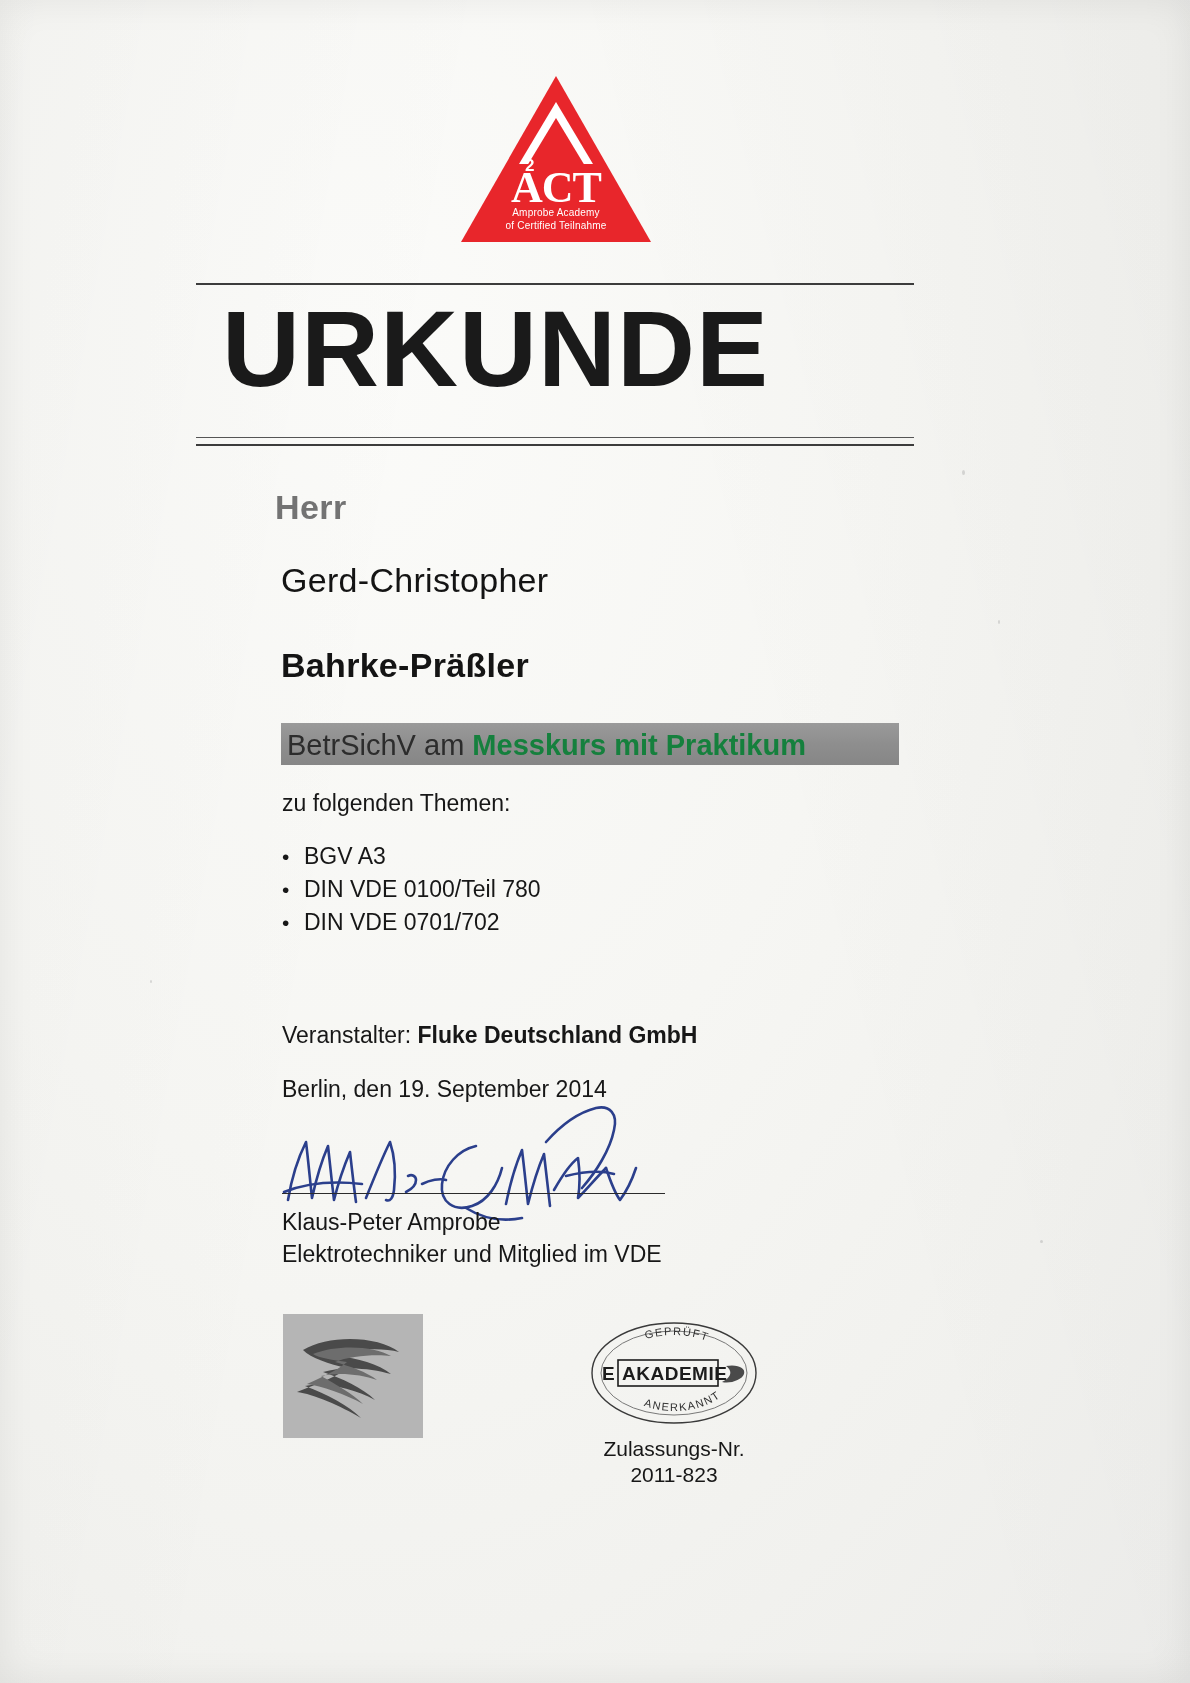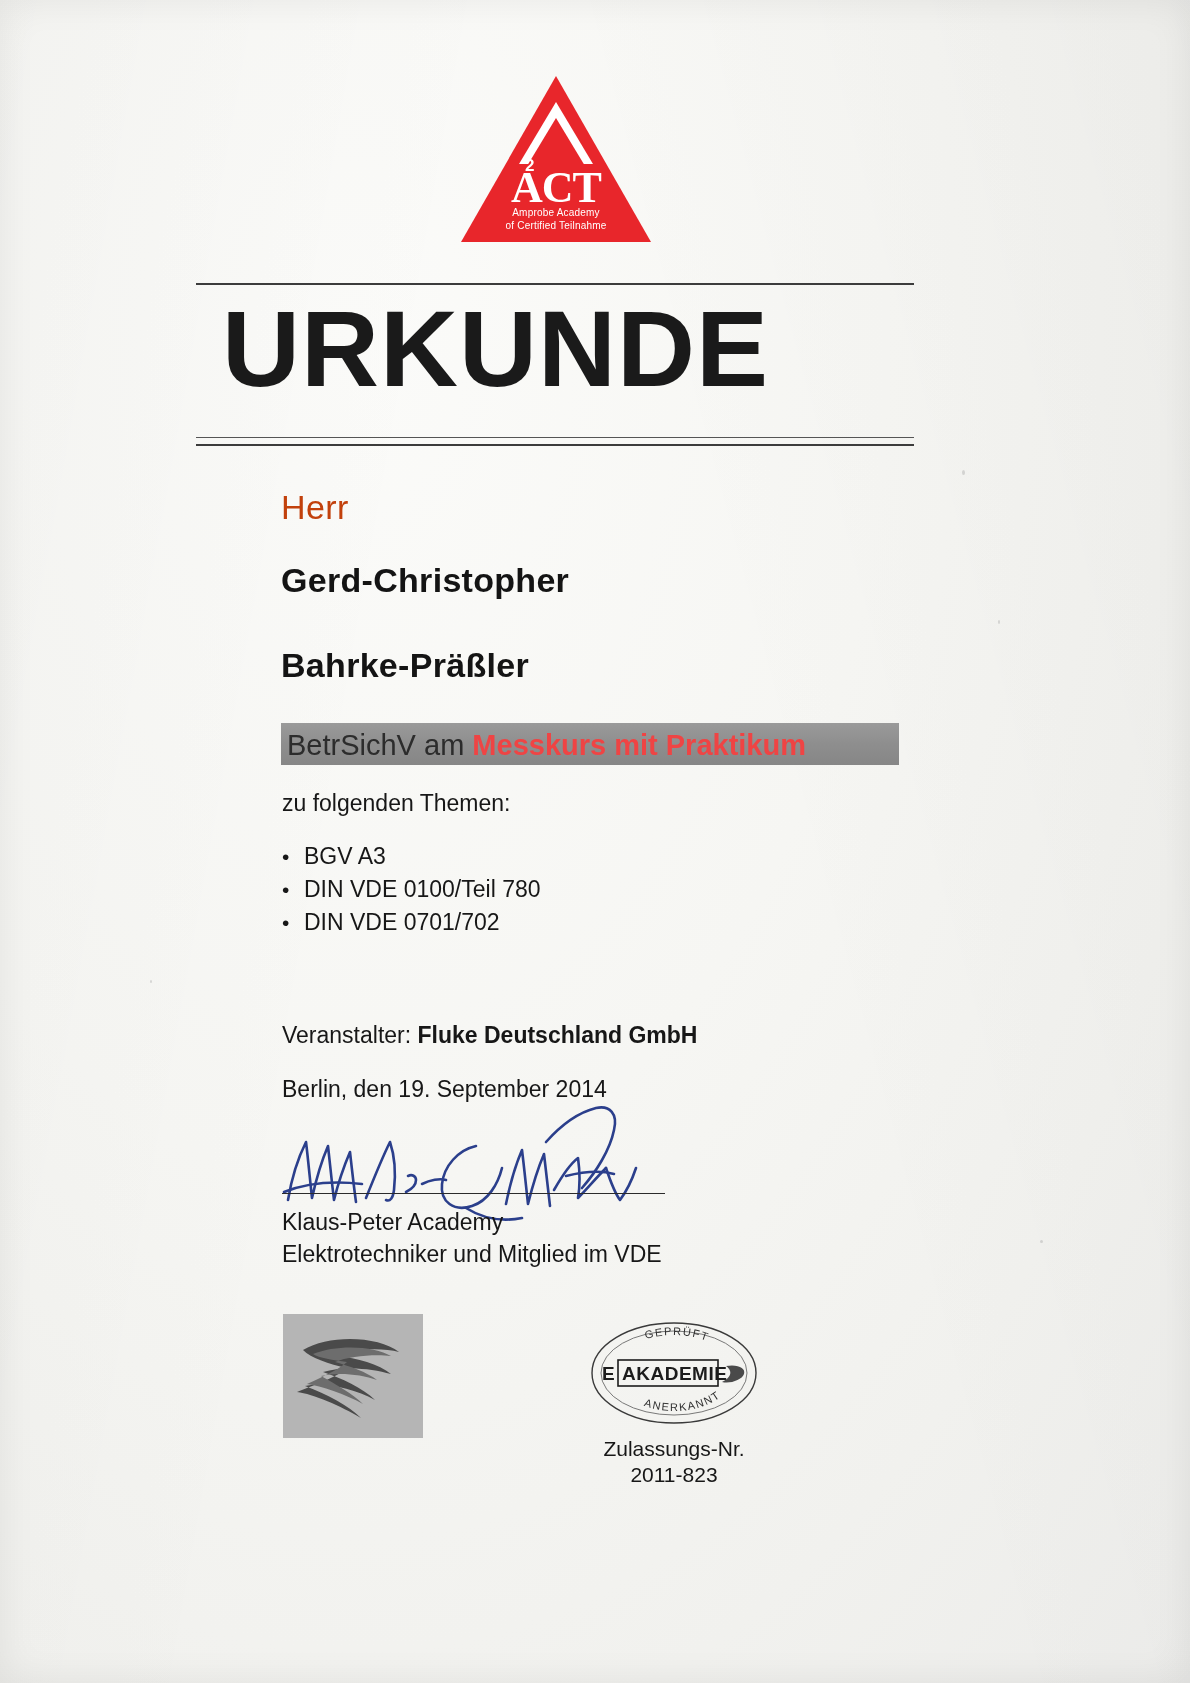--- a/index.html
+++ b/index.html
@@ -156,33 +156,33 @@
     font-weight: bold;
     letter-spacing: 1px;
     color: #1a1a1a;
     line-height: 1.1;
     white-space: nowrap;
   }
 
   
   .salutation {
     position: absolute;
-    left: 281px;
+    left: 275px;
     top: 488px;
     font-size: 34px;
-    font-weight: normal;
-    color: #c2410c;
+    font-weight: bold;
+    color: #737373;
     letter-spacing: 0.4px;
   }
   .name-1 {
     position: absolute;
     left: 281px;
     top: 561px;
     font-size: 34px;
-    font-weight: bold;
+    font-weight: normal;
     color: #141414;
     letter-spacing: 0.3px;
   }
   .name-2 {
     position: absolute;
     left: 281px;
     top: 646px;
     font-size: 34px;
     font-weight: bold;
     color: #141414;
@@ -202,21 +202,21 @@
     position: absolute;
     left: 287px;
     top: 729px;
     width: 612px;
     font-size: 29px;
     color: #1d1d1d;
     line-height: 32px;
     white-space: nowrap;
   }
   .course-text .light { font-weight: normal; color: #2c2c2c; }
-  .course-text .bold { font-weight: bold; color: #ef4444; }
+  .course-text .bold { font-weight: bold; color: #15803d; }
 
   
   .topics-intro {
     position: absolute;
     left: 282px;
     top: 790px;
     font-size: 23px;
     color: #171717;
   }
   .topics {
@@ -395,21 +395,21 @@
       <path d="M236,124 C240,104 246,84 252,70 C254,86 256,106 258,124 C262,108 268,88 274,74 C276,92 278,110 280,126"></path>
       <path d="M284,110 C292,96 300,84 308,78 C310,92 310,106 308,118 C316,110 326,98 336,88"></path>
       <path d="M296,96 C312,92 330,90 344,94"></path>
       <path d="M336,88 C340,100 344,112 350,120 C356,112 362,100 366,88"></path>
       <path d="M276,62 C292,44 310,32 326,28 C340,25 348,34 344,50 C340,70 326,92 312,108"></path>
       <path d="M196,128 C212,138 232,142 252,138"></path>
     </g>
   </svg>
 
   <div class="sig-line"></div>
-  <div class="signer-name">Klaus-Peter Academy</div>
+  <div class="signer-name">Klaus-Peter Amprobe</div>
   <div class="signer-role">Elektrotechniker und Mitglied im VDE</div>
 
   <div class="vde-mark">
     <svg width="140" height="124" viewBox="0 0 140 124" xmlns="http://www.w3.org/2000/svg">
       <path d="M20,36 C46,20 96,22 116,38 C100,34 72,34 54,42 C74,44 96,50 108,60 C88,54 60,52 40,58 C58,64 80,74 92,86 C70,74 40,68 22,72 C44,80 66,92 78,104 C58,92 30,80 14,78 C34,70 56,62 64,54 C46,50 28,44 20,36 Z" fill="#4a4a4a"></path>
       <path d="M30,40 C54,30 92,32 108,42 C92,40 66,42 52,48 C66,52 84,58 94,66 C78,60 54,58 38,62 C52,70 70,80 80,90 C62,80 38,72 24,70 C42,62 58,54 64,48 C50,46 36,44 30,40 Z" fill="#6d6d6d"></path>
     </svg>
   </div>
 
   <div class="seal">

